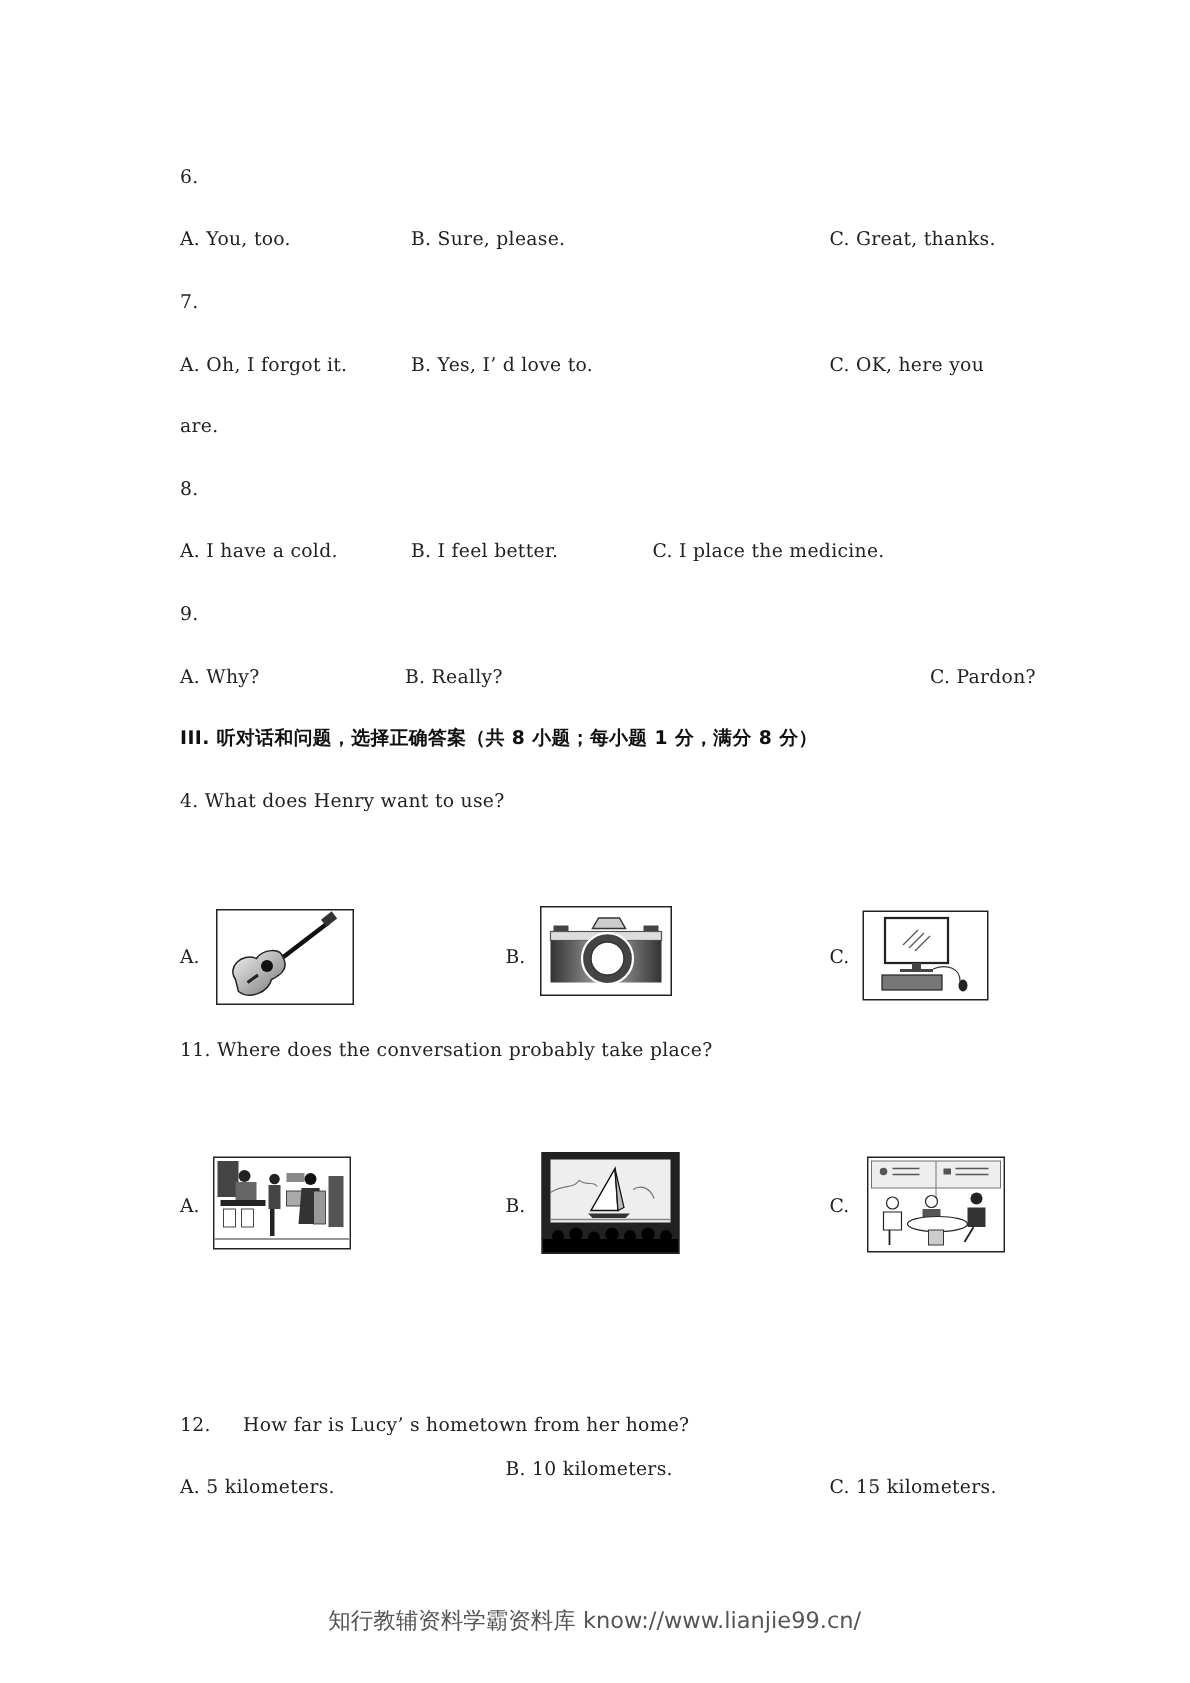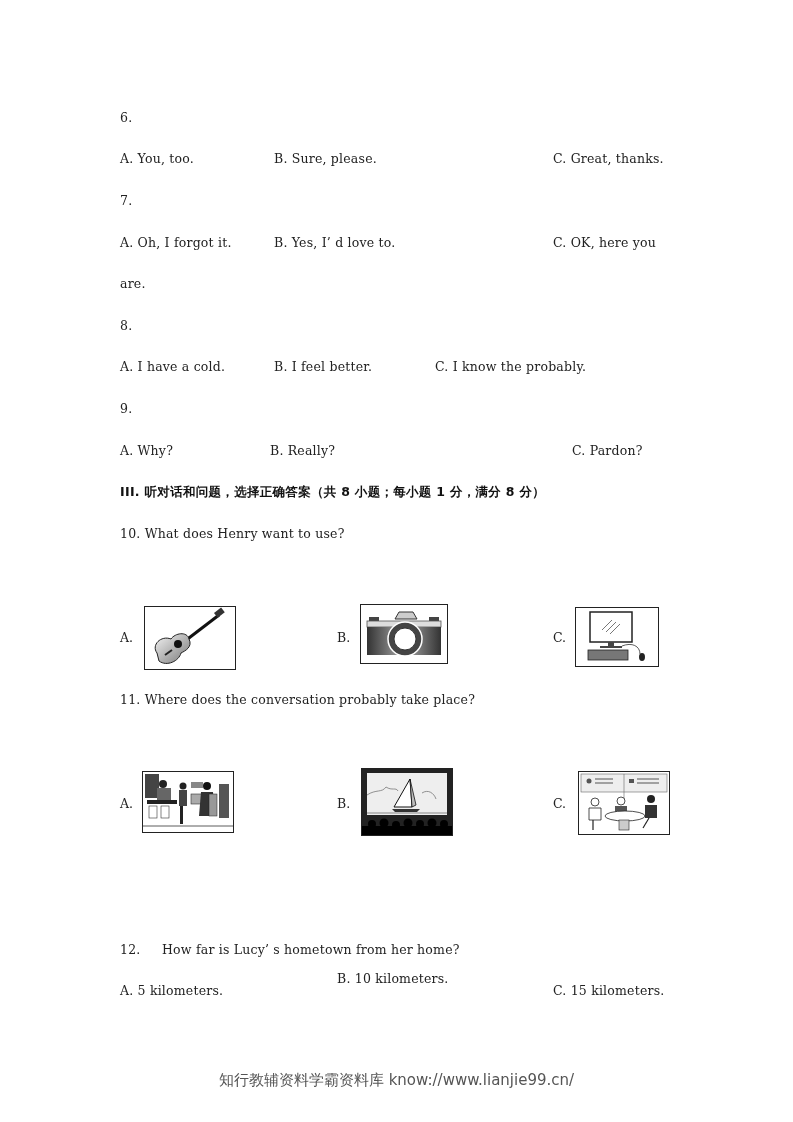--- a/index.html
+++ b/index.html
@@ -25,30 +25,30 @@
 
 <div class="line" style="top:193px;left:120px;">7.</div>
 <div class="opt" style="top:235px;left:120px;">A. Oh, I forgot it.</div>
 <div class="opt" style="top:235px;left:274px;">B. Yes, I’ d love to.</div>
 <div class="opt" style="top:235px;left:553px;">C. OK, here you</div>
 <div class="opt" style="top:276px;left:120px;">are.</div>
 
 <div class="line" style="top:318px;left:120px;">8.</div>
 <div class="opt" style="top:359px;left:120px;">A. I have a cold.</div>
 <div class="opt" style="top:359px;left:274px;">B. I feel better.</div>
-<div class="opt" style="top:359px;left:435px;">C. I know the probably.</div>
+<div class="opt" style="top:359px;left:435px;">C. I place the medicine.</div>
 
 <div class="line" style="top:401px;left:120px;">9.</div>
 <div class="opt" style="top:443px;left:120px;">A. Why?</div>
 <div class="opt" style="top:443px;left:270px;">B. Really?</div>
-<div class="opt" style="top:443px;left:572px;">C. Pardon?</div>
+<div class="opt" style="top:443px;left:620px;">C. Pardon?</div>
 
 <div class="section" style="top:484px;left:120px;">III. 听对话和问题，选择正确答案（共 8 小题；每小题 1 分，满分 8 分）</div>
 
-<div class="line" style="top:526px;left:120px;">10. What does Henry want to use?</div>
+<div class="line" style="top:526px;left:120px;">4. What does Henry want to use?</div>
 
 <div class="label" style="top:630px;left:120px;">A.</div>
 <div class="pic" style="top:606px;left:144px;width:90px;height:62px;">
   <svg viewBox="0 0 90 62">
     <defs>
       <linearGradient id="gb" x1="0" y1="0" x2="1" y2="1">
         <stop offset="0" stop-color="#f4f4f4"></stop>
           <stop offset="1" stop-color="#777"></stop>
       </linearGradient>
     </defs>

